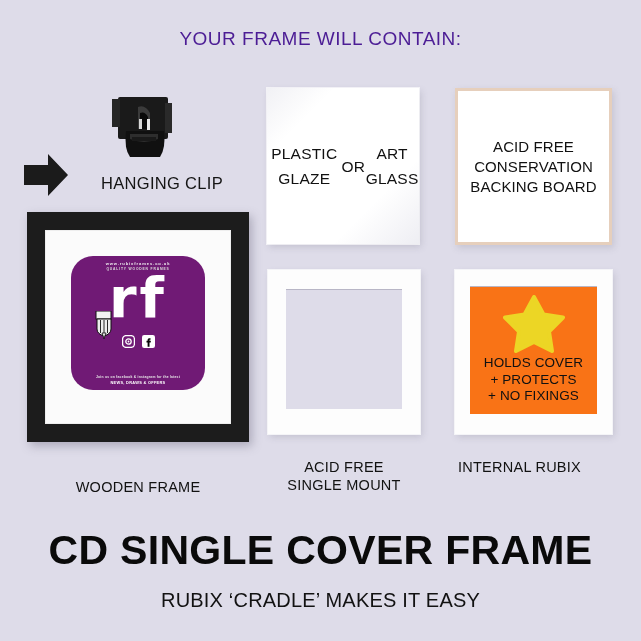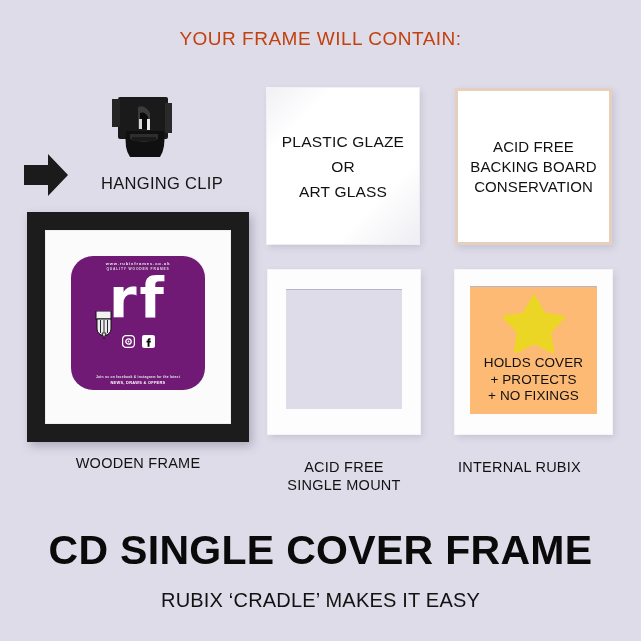--- a/index.html
+++ b/index.html
@@ -18,21 +18,21 @@
 
   
   .header-title {
     position: absolute;
     top: 28px;
     left: 0;
     width: 641px;
     text-align: center;
     font-size: 19px;
     letter-spacing: 0.5px;
-    color: #c2410c;
+    color: #4c1d95;
     font-weight: 400;
   }
 
   
   .arrow-wrap {
     position: absolute;
     left: 22px;
     top: 152px;
     width: 48px;
     height: 46px;
@@ -66,21 +66,21 @@
   
   .panel-glaze {
     left: 267px;
     top: 88px;
     width: 152px;
     height: 156px;
     background:
       linear-gradient(135deg, #f1f1f5 0%, #ffffff 22%, #ffffff 72%, #eeeef3 100%);
     box-shadow: 0 0 0 1px rgba(255,255,255,0.65), 2px 3px 7px rgba(90,88,110,0.20);
     display: flex;
-    flex-direction: column;
+    flex-direction: row;
     align-items: center;
     justify-content: center;
   }
   .panel-glaze .ln {
     font-size: 15.5px;
     line-height: 25px;
     letter-spacing: 0.2px;
     color: #111;
     text-align: center;
   }
@@ -131,21 +131,21 @@
     top: 270px;
     width: 157px;
     height: 164px;
     background: #fdfdfd;
     box-shadow: 0 0 0 1px #f4f4f7, 2px 3px 7px rgba(90,88,110,0.20);
     padding: 16px 15px 20px 15px;
   }
   .cradle-inner {
     width: 100%;
     height: 100%;
-    background: #fdba74;
+    background: #f97316;
     border-top: 1.5px solid #b8b6c6;
     box-sizing: border-box;
     display: flex;
     flex-direction: column;
     align-items: center;
     justify-content: flex-start;
     padding-top: 8px;
   }
   .star-svg { display: block; }
   .cradle-text { margin-top: 2px; text-align: center; }
@@ -251,21 +251,21 @@
 
   
   .caption {
     position: absolute;
     text-align: center;
     font-size: 14.5px;
     line-height: 18px;
     letter-spacing: 0.25px;
     color: #121212;
   }
-  .cap-frame  { left: 27px;  top: 454px; width: 222px; }
+  .cap-frame  { left: 27px;  top: 478px; width: 222px; }
   .cap-mount  { left: 268px; top: 458px; width: 152px; }
   .cap-cradle { left: 436px; top: 458px; width: 167px; }
 
   
   .footer-title {
     position: absolute;
     left: 0; top: 527px; width: 641px;
     text-align: center;
     font-size: 41px;
     font-weight: 700;
@@ -315,22 +315,22 @@
 <div class="clip-label">HANGING CLIP</div>
 
 <div class="panel panel-glaze">
   <div class="ln">PLASTIC GLAZE</div>
   <div class="ln">OR</div>
   <div class="ln">ART GLASS</div>
 </div>
 
 <div class="panel panel-backing">
   <div class="ln">ACID FREE</div>
+  <div class="ln">CONSERVATION</div>
   <div class="ln">BACKING BOARD</div>
-  <div class="ln">CONSERVATION</div>
 </div>
 
 <div class="panel panel-mount">
   <div class="mount-aperture"></div>
 </div>
 
 <div class="panel panel-cradle">
   <div class="cradle-inner">
     <svg class="star-svg" width="62" height="58" viewBox="0 0 62 58" aria-hidden="true">
       <path d="M31 2 L40.5 19.5 L60 22.5 L46 36.5 L49 56 L31 47 L13 56 L16 36.5 L2 22.5 L21.5 19.5 Z" fill="#ecd625" stroke="#ecd625" stroke-width="4" stroke-linejoin="round"></path>

